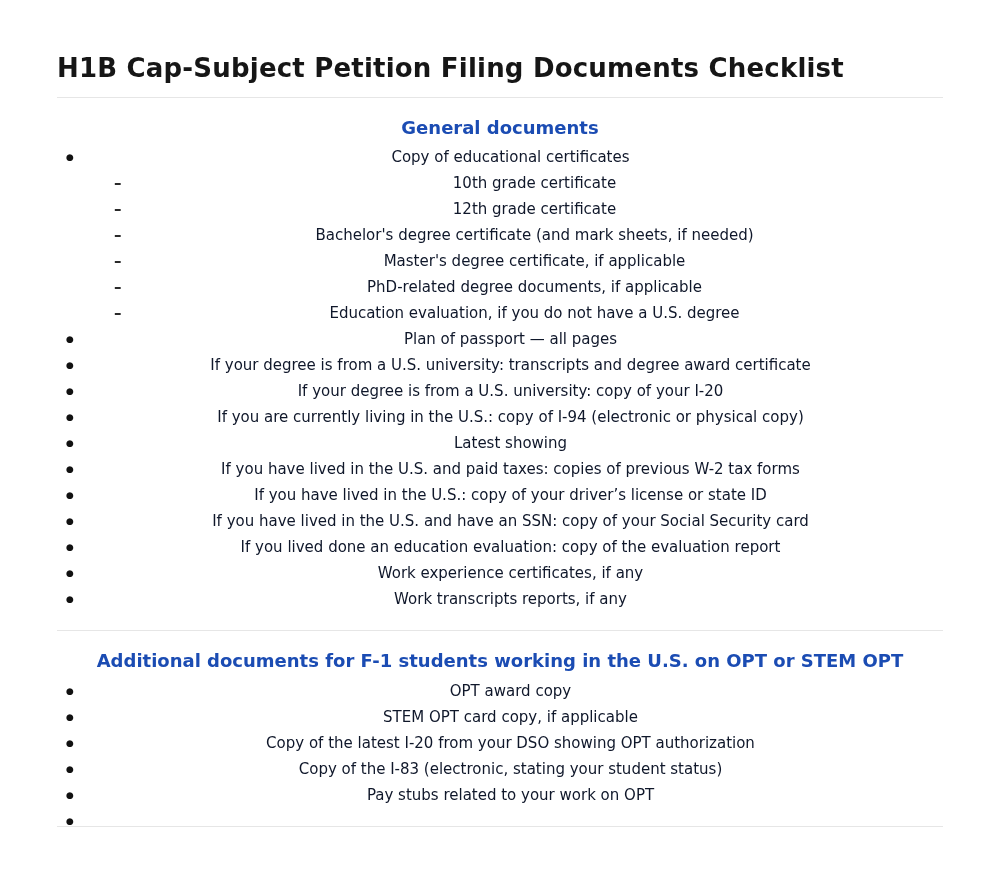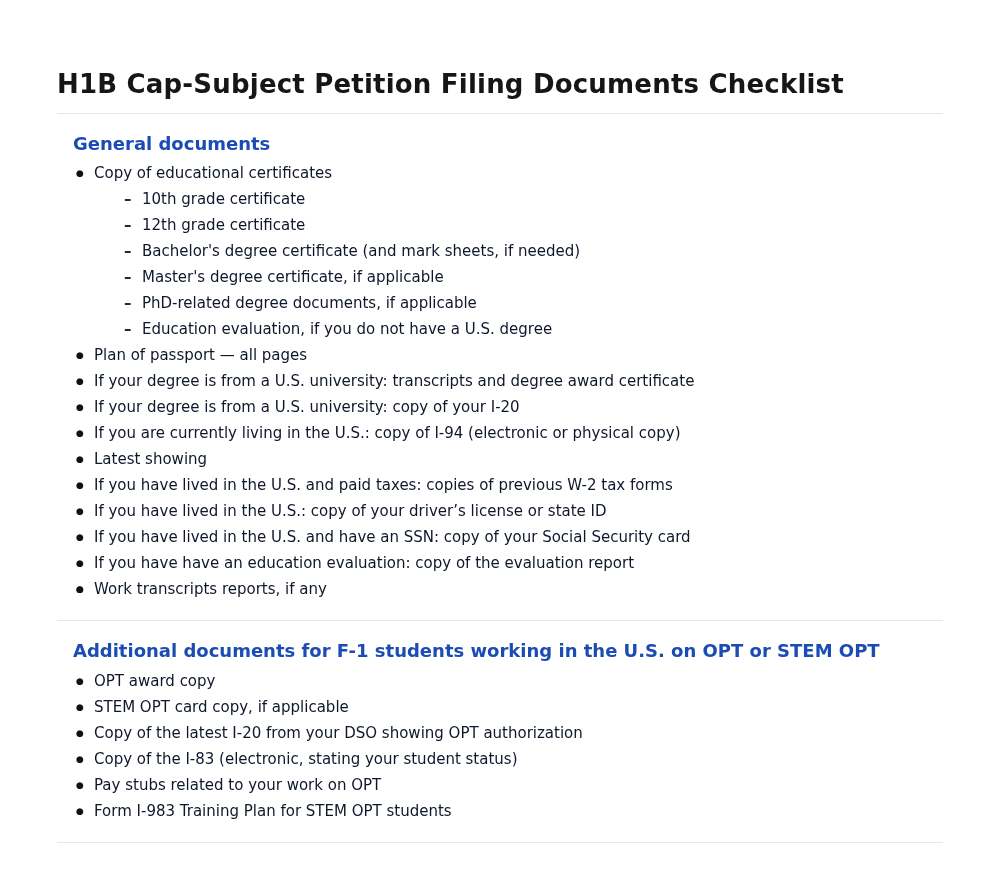--- a/index.html
+++ b/index.html
@@ -11,21 +11,21 @@
   }
   .doc {
     width: 886px;
     margin: 0;
     padding: 50px 57px 30px 57px;
   }
   h1.title {
     font-size: 26px;
     font-weight: 700;
     color: #161616;
-    margin: 20px 0 13px 0;
+    margin: 4px 0 13px 0;
     letter-spacing: 0.2px;
     line-height: 1.15;
   }
   hr.rule {
     border: 0;
     border-top: 1px solid var(--divider, #e6e6e6);
     margin: 0;
     height: 0;
   }
   h2.sec-h {
@@ -65,21 +65,21 @@
     left: 3px;
     font-size: 9px;
   }
   .m.dash {
     left: 9px;
     font-size: 15px;
     font-weight: 700;
     color: #2a2a2a;
   }
   .txt { color: #0f172a; }
-  .sec { margin: 16px; }
+  .sec { margin: 6px; text-align: center; }
 </style>
 </head>
 <body>
 
 <div class="doc">
 
   <h1 class="title">H1B Cap-Subject Petition Filing Documents Checklist</h1>
 
   <hr class="rule">
 
@@ -143,24 +143,25 @@
       <li class="item">
         <span class="m disc">●</span>
         <span class="txt">If you have lived in the U.S.: copy of your driver’s license or state ID</span>
       </li>
       <li class="item">
         <span class="m disc">●</span>
         <span class="txt">If you have lived in the U.S. and have an SSN: copy of your Social Security card</span>
       </li>
       <li class="item">
         <span class="m disc">●</span>
-        <span class="txt">If you have have an education evaluation: copy of the evaluation report</span>
-      </li>
-      <li class="item">
-        <span class="m disc">●</span>
+        <span class="txt">If you lived done an education evaluation: copy of the evaluation report</span>
+      </li>
+      <li class="item">
+        <span class="m disc">●</span>
+        <span class="txt">Work experience certificates, if any</span>
       </li>
       <li class="item">
         <span class="m disc">●</span>
         <span class="txt">Work transcripts reports, if any</span>
       </li>
     </ul>
   </section>
 
   <hr class="rule">
 
@@ -182,20 +183,19 @@
       <li class="item">
         <span class="m disc">●</span>
         <span class="txt">Copy of the I-83 (electronic, stating your student status)</span>
       </li>
       <li class="item">
         <span class="m disc">●</span>
         <span class="txt">Pay stubs related to your work on OPT</span>
       </li>
       <li class="item">
         <span class="m disc">●</span>
-        <span class="txt">Form I-983 Training Plan for STEM OPT students</span>
       </li>
     </ul>
   </section>
 
   <hr class="rule">
 
 </div>
 
 </body></html>

